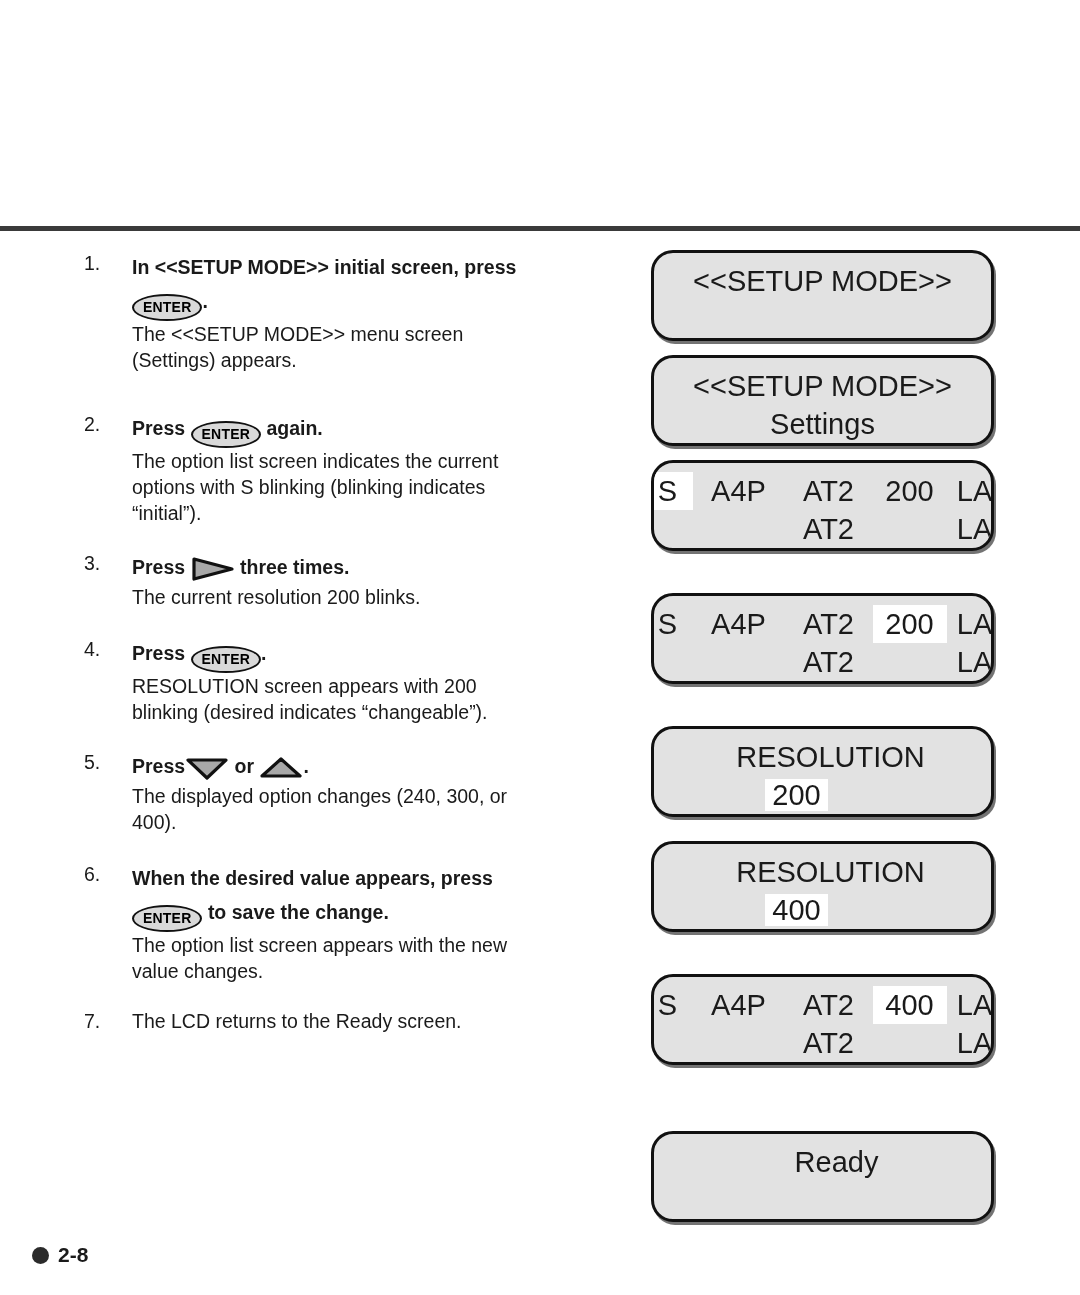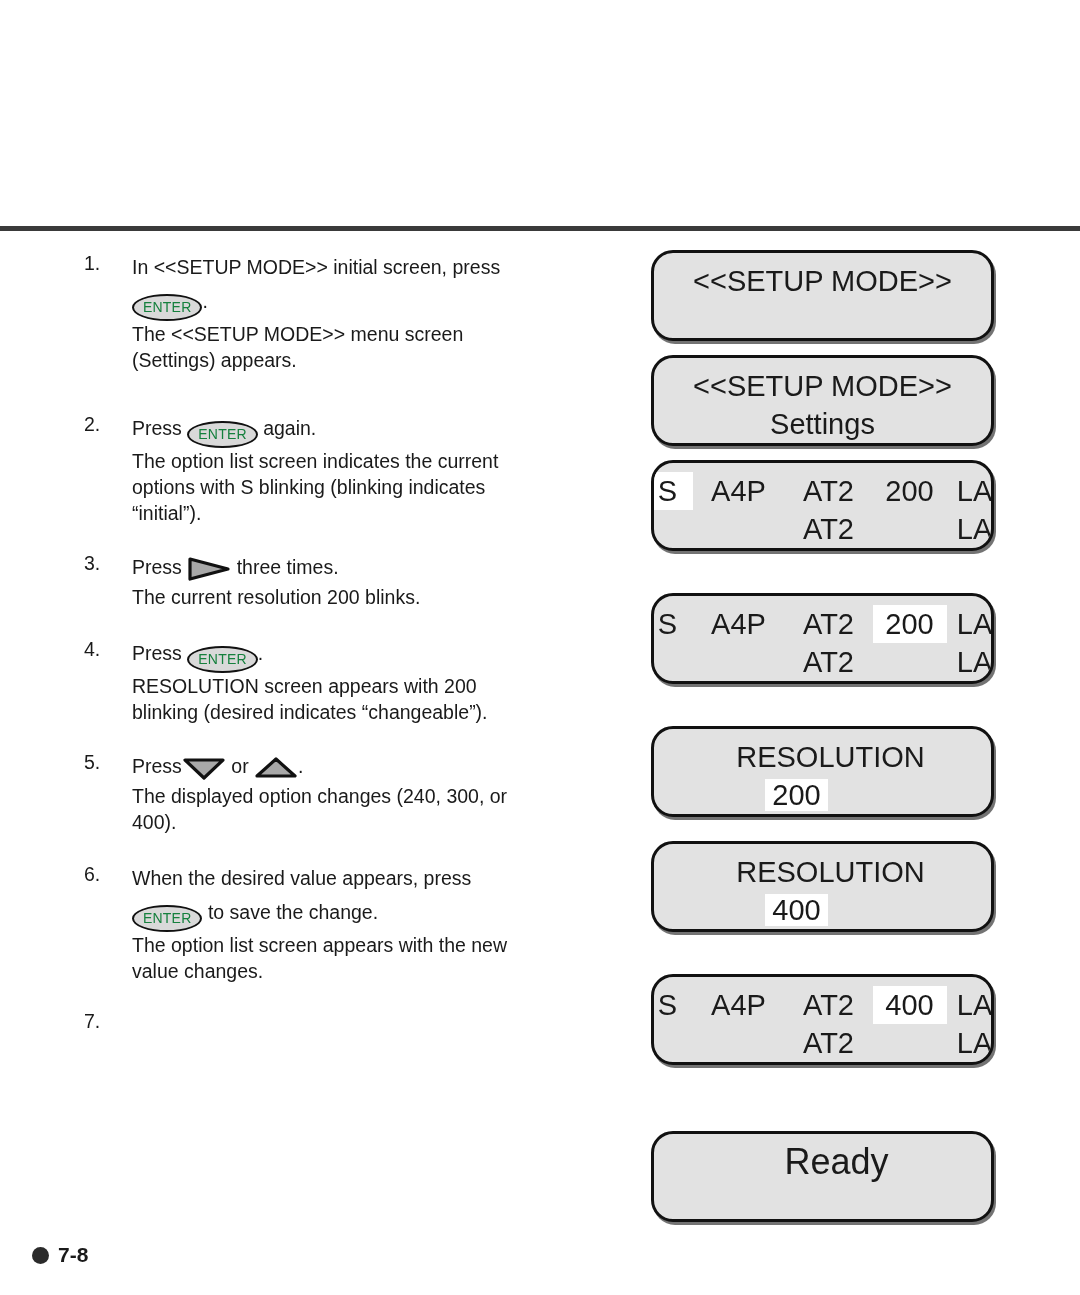--- a/index.html
+++ b/index.html
@@ -63,30 +63,30 @@
     left: 0;
     top: 0;
     width: 34px;
     text-align: left;
     font-size: 19.5px;
   }
   .step-line {
     display: block;
     white-space: nowrap;
   }
-  .step-line.tall { line-height: 34px; }
+  .step-line.tall { line-height: 34px; font-weight: bold; }
 
   
   .keycap {
     display: inline-block;
     vertical-align: -4px;
     border: 2.2px solid #111;
     border-radius: 50% / 50%;
     background: #d9d9d9;
-    color: #15803d;
+    color: #000000;
     font-size: 14px;
     line-height: 1;
     padding: 4px 9px 5px 9px;
     letter-spacing: 0.2px;
     font-family: "Liberation Sans", sans-serif;
   }
   .keycap.wide { padding: 4px 10px 5px 10px; }
 
   .tri {
     display: inline-block;
@@ -153,21 +153,21 @@
     height: 38px;
     line-height: 38px;
     font-size: 29px;
     text-align: center;
     padding-right: 52px;
   }
 
   .ready-line {
     height: 38px;
     line-height: 38px;
-    font-size: 36px;
+    font-size: 29px;
     text-align: center;
     margin-left: 28px;
   }
 
   
   .footer {
     position: absolute;
     left: 32px;
     bottom: 28px;
     display: flex;
@@ -269,20 +269,21 @@
       <span class="step-line tall">
         <span class="keycap">ENTER</span>
         <span>to save the change.</span>
       </span>
       <span class="step-line">The option list screen appears with the new</span>
       <span class="step-line">value changes.</span>
     </div>
 
     <div class="step">
       <span class="step-num">7.</span>
+      <span class="step-line">The LCD returns to the Ready screen.</span>
     </div>
 
   </div>
 
   <div class="lcd-col">
 
     <div class="lcd" style="margin-bottom:14px;">
       <div class="lcd-line lcd-pad-top">&lt;&lt;SETUP MODE&gt;&gt;</div>
       <div class="lcd-line lcd-pad-bot"></div>
     </div>
@@ -361,14 +362,14 @@
       <div class="ready-line lcd-pad-top">Ready</div>
       <div class="ready-line lcd-pad-bot"></div>
     </div>
 
   </div>
 
 </div>
 
 <div class="footer">
   <span class="footer-dot"></span>
-  <span class="footer-page">7-8</span>
+  <span class="footer-page">2-8</span>
 </div>
 
 </body></html>

